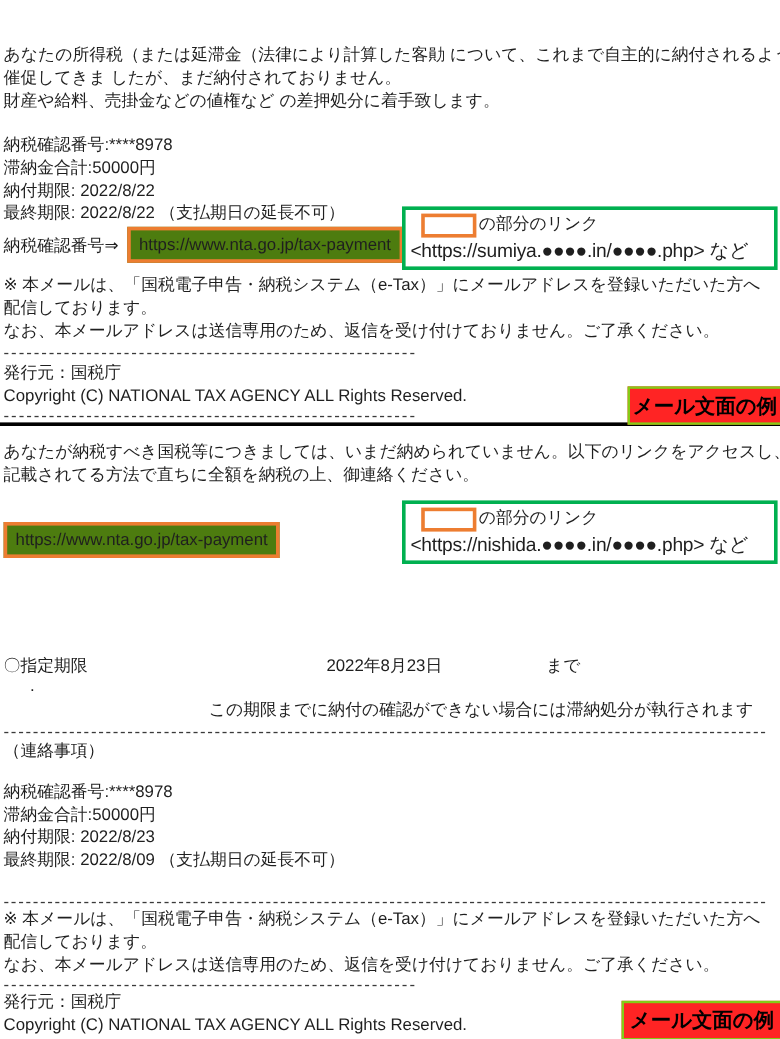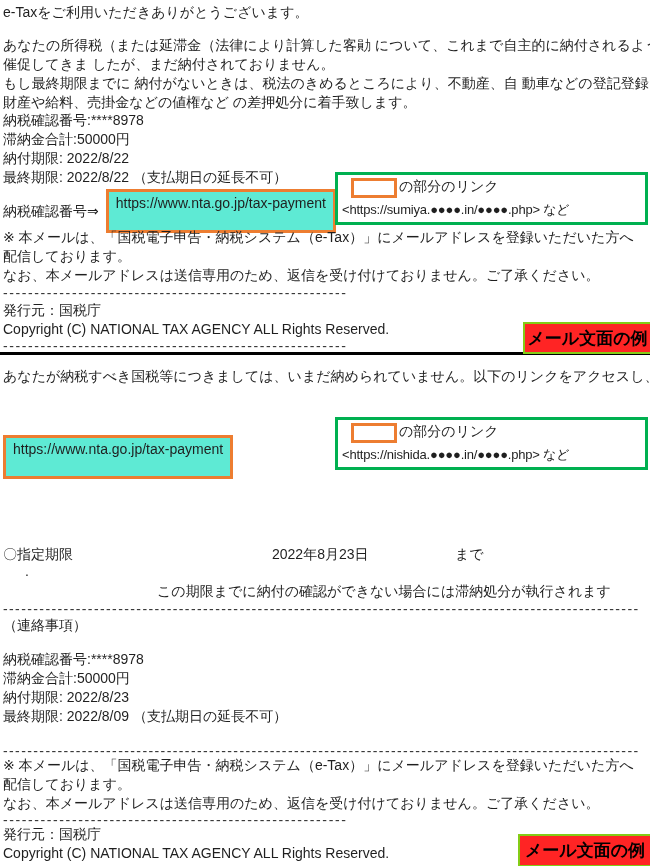--- a/index.html
+++ b/index.html
@@ -16,57 +16,55 @@
   }
   .sec{position:absolute;left:0;right:0;}
   #sec1{top:0;height:352px;border-bottom:3px solid #000;}
   #sec2{top:355px;height:511px;}
   .line{position:absolute;left:3px;white-space:nowrap;}
   .block{position:absolute;left:3px;right:0;}
   .ln{height:19px;white-space:nowrap;}
   .payrow{position:absolute;left:3px;display:flex;align-items:center;gap:7px;white-space:nowrap;}
   .urlbox{
     border:3px solid var(--orange);
-    padding:2px 7px 17px;display:inline-block;background:#5eead4;color:#1f1f1f;
+    padding:2px 7px 3px;display:inline-block;background:#4d7c0f;color:#1f1f1f;
     text-decoration:none;cursor:pointer;
   }
   .notebox{
     position:absolute;left:335px;width:313px;box-sizing:border-box;
     border:3px solid var(--green);padding:2px 4px 3px;background:#fff;
   }
   .notetop{white-space:nowrap;display:flex;align-items:flex-start;}
   .minibox{
     display:inline-block;width:40px;height:14px;border:3px solid var(--orange);
     margin:1px 2px 1px 9px;background:#fff;flex:0 0 auto;
   }
-  .notelink{white-space:nowrap;font-size:13px;letter-spacing:-0.2px;margin-top:1px;}
+  .notelink{white-space:nowrap;font-size:16px;letter-spacing:-0.2px;margin-top:1px;}
   .dash-short{letter-spacing:1.6px;color:#3a3a3a;}
   .dash-long{letter-spacing:1.4px;color:#3a3a3a;}
   .badge{
     position:absolute;background:var(--red);border:2px solid #84cc16;color:#000;
     font-weight:bold;font-size:17px;display:flex;align-items:center;justify-content:center;
     white-space:nowrap;z-index:5;
   }
   #badge1{left:523px;top:322px;width:125px;height:28px;}
   #badge2{left:518px;top:479px;width:130px;height:29px;}
   .dl-label{position:absolute;left:3px;white-space:nowrap;}
   .dl-date{position:absolute;left:272px;white-space:nowrap;}
   .dl-suffix{position:absolute;left:455px;white-space:nowrap;}
 </style>
 </head>
 <body>
 
 <div class="sec" id="sec1">
 
-  <div class="line" style="top:3px">e-Taxをご利用いただきありがとうございます。</div>
 
   <div class="block" style="top:36px">
     <div class="ln">あなたの所得税（または延滞金（法律により計算した客勛 について、これまで自主的に納付されるよう</div>
     <div class="ln">催促してきま したが、まだ納付されておりません。</div>
-    <div class="ln">もし最終期限までに 納付がないときは、税法のきめるところにより、不動産、自 動車などの登記登録</div>
     <div class="ln">財産や給料、売掛金などの値権など の差押処分に着手致します。</div>
   </div>
 
   <div class="block" style="top:111px">
     <div class="ln">納税確認番号:****8978</div>
     <div class="ln">滞納金合計:50000円</div>
     <div class="ln">納付期限: 2022/8/22</div>
     <div class="ln">最終期限: 2022/8/22 （支払期日の延長不可）</div>
   </div>
 
@@ -94,41 +92,42 @@
   <div class="line" style="top:320px">Copyright (C) NATIONAL TAX AGENCY ALL Rights Reserved.</div>
   <div class="line dash-short" style="top:337px">-------------------------------------------------------</div>
 
   <div class="badge" id="badge1">メール文面の例</div>
 </div>
 
 <div class="sec" id="sec2">
 
   <div class="block" style="top:12px">
     <div class="ln">あなたが納税すべき国税等につきましては、いまだ納められていません。以下のリンクをアクセスし、</div>
+    <div class="ln">記載されてる方法で直ちに全額を納税の上、御連絡ください。</div>
   </div>
 
   <div class="payrow" style="top:80px">
     <span class="urlbox">https://www.nta.go.jp/tax-payment</span>
   </div>
 
   <div class="notebox" style="top:62px">
     <div class="notetop">
       <span class="minibox"></span>
       <span>の部分のリンク</span>
     </div>
     <div class="notelink">&lt;https://nishida.●●●●.in/●●●●.php&gt; など</div>
   </div>
 
 
   <div style="top:190px" class="dl-label line">〇指定期限</div>
   <div style="top:190px" class="dl-date">2022年8月23日</div>
   <div style="top:190px" class="dl-suffix">まで</div>
 
   <div class="line" style="top:207px;left:25px">.</div>
-  <div class="line" style="top:227px;left:157px">この期限までに納付の確認ができない場合には滞納処分が執行されます</div>
+  <div class="line" style="top:227px;left:174px">この期限までに納付の確認ができない場合には滞納処分が執行されます</div>
 
   <div class="line dash-long" style="top:245px">---------------------------------------------------------------------------------------------------------</div>
   <div class="line" style="top:261px">（連絡事項）</div>
 
   <div class="block" style="top:295px">
     <div class="ln">納税確認番号:****8978</div>
     <div class="ln">滞納金合計:50000円</div>
     <div class="ln">納付期限: 2022/8/23</div>
     <div class="ln">最終期限: 2022/8/09 （支払期日の延長不可）</div>
   </div>

